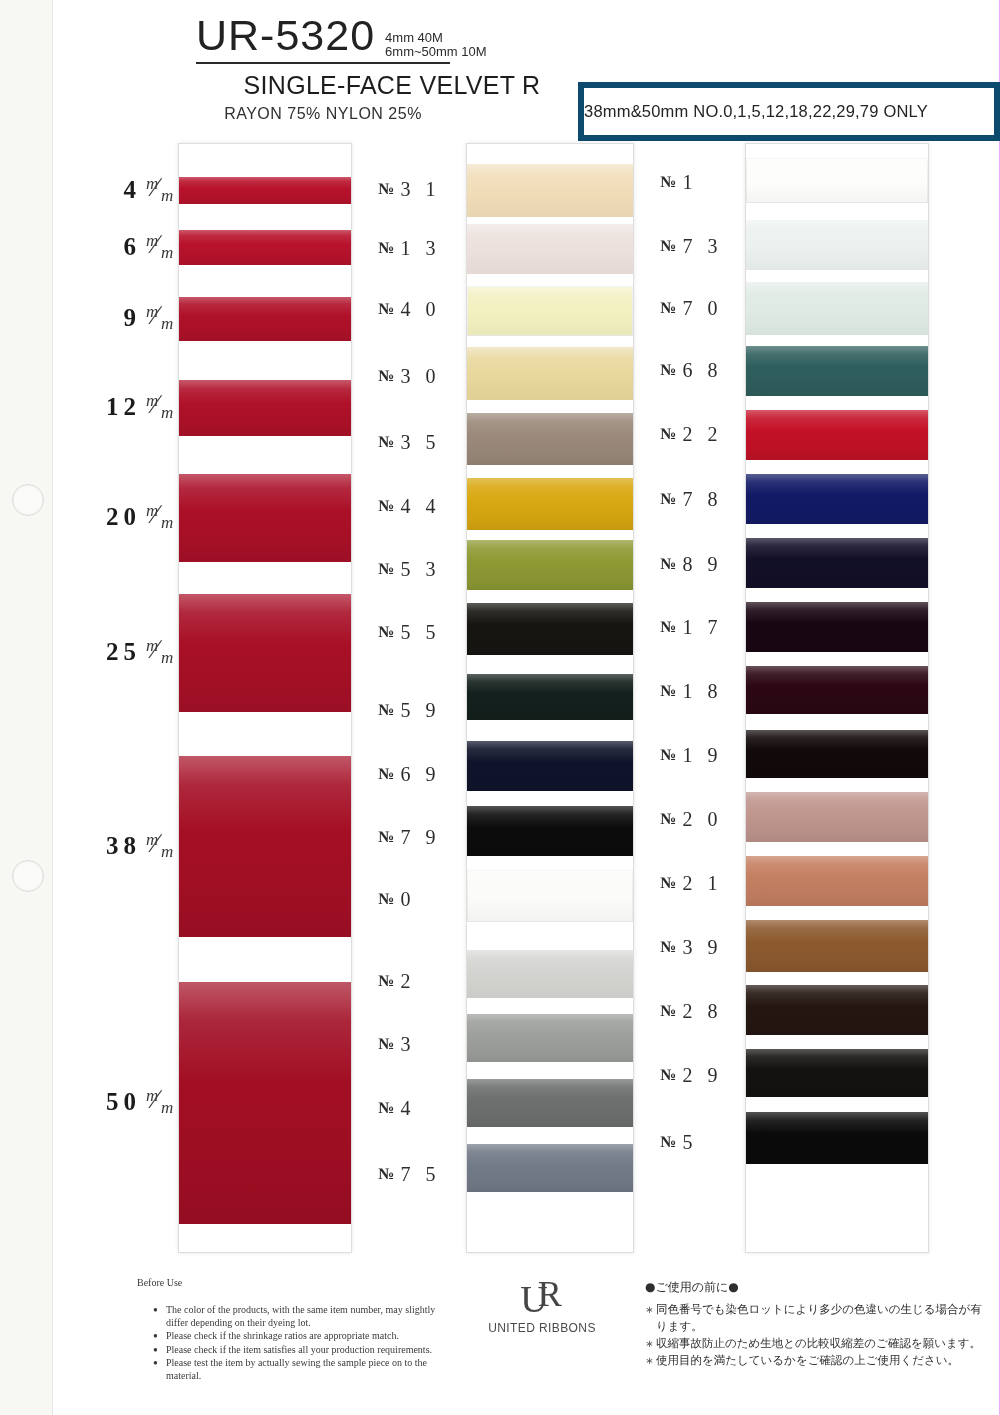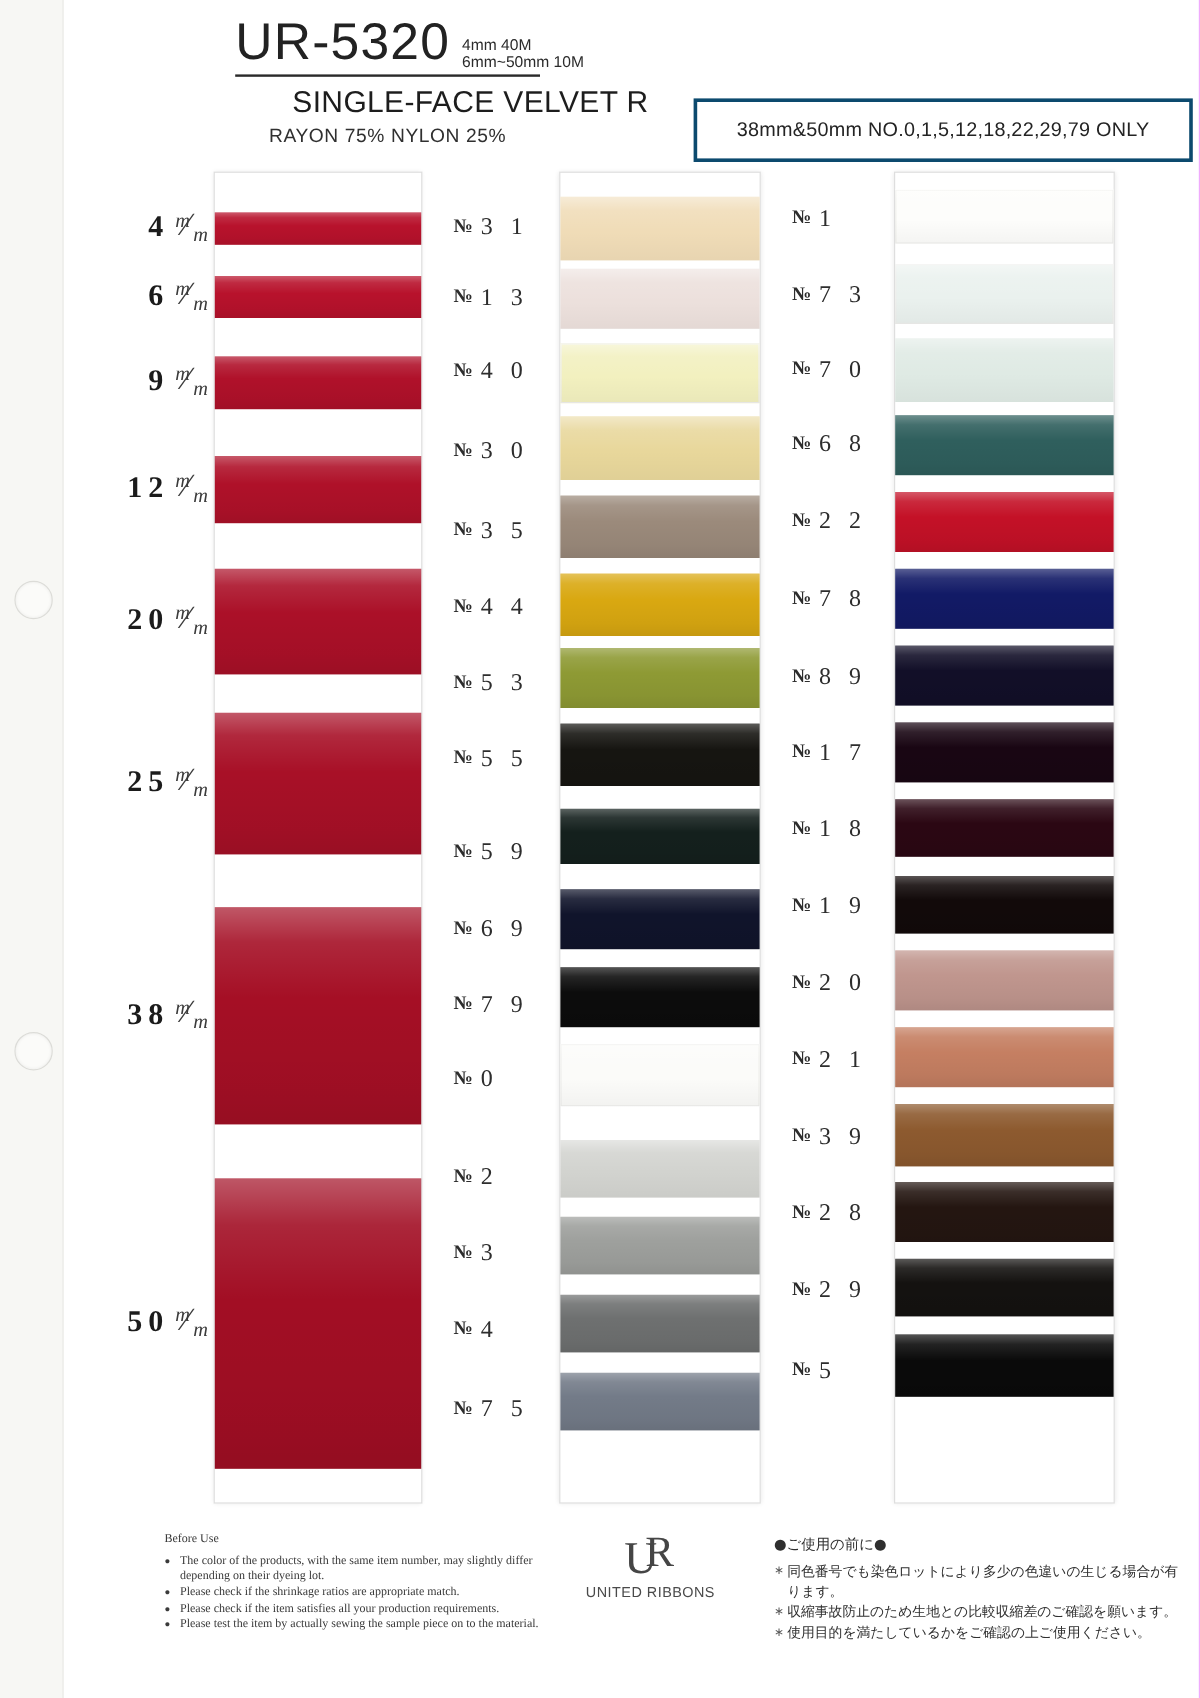--- a/index.html
+++ b/index.html
@@ -53,22 +53,22 @@
     font-size:25px;color:#1d1d1d;margin-top:7px;letter-spacing:.3px;text-align:center;
     margin-left:2px;
   }
   #composition{
     font-family:"Liberation Sans", sans-serif;
     font-size:16px;color:#303030;margin-top:5px;letter-spacing:.5px;
     text-align:center;width:254px;
   }
   #note-box{
     position:absolute;left:578px;top:82px;width:410px;height:47px;
-    border:3px solid #0c4a6e;background:#ffffff;
-    display:flex;align-items:center;justify-content:center;
+    border:6px solid #0c4a6e;background:#ffffff;
+    display:flex;align-items:center;justify-content:flex-start;
   }
   #note-text{
     font-family:"Liberation Sans", sans-serif;
     font-size:16.5px;color:#242424;letter-spacing:.2px;white-space:nowrap;
   }
 
   
   .board{
     position:absolute;
     background:#ffffff;
@@ -125,21 +125,21 @@
   }
   .numlabel .no{font-size:16px;font-weight:700;margin-right:7px;letter-spacing:-.5px;}
   .numlabel .digits{letter-spacing:5px;}
   #numcol-1 .numlabel{left:378px;}
   #numcol-2 .numlabel{left:660px;}
 
   
   #footer{position:absolute;left:0;top:1268px;width:1000px;height:130px;}
   #footer-en{position:absolute;left:137px;top:9px;width:330px;}
   #footer-en .ft-title{font-size:10px;color:#3a3a3a;font-family:"Liberation Serif", serif;margin-bottom:7px;}
-  #footer-en ul{list-style:none;margin:0;padding:0;}
+  #footer-en ul{list-style:none;margin:16px;padding:0;}
   #footer-en li{
     font-size:10px;line-height:12.5px;color:#3a3a3a;
     font-family:"Liberation Serif", serif;
     position:relative;padding-left:13px;margin-bottom:1px;
   }
   #footer-en li::before{content:"\25CF";position:absolute;left:0;top:0;font-size:8px;}
   #logo{position:absolute;left:487px;top:12px;width:110px;text-align:center;}
   #logo-mark{
     font-family:"Liberation Serif", serif;font-size:38px;font-weight:400;color:#454545;
     line-height:38px;letter-spacing:-4px;position:relative;display:inline-block;

